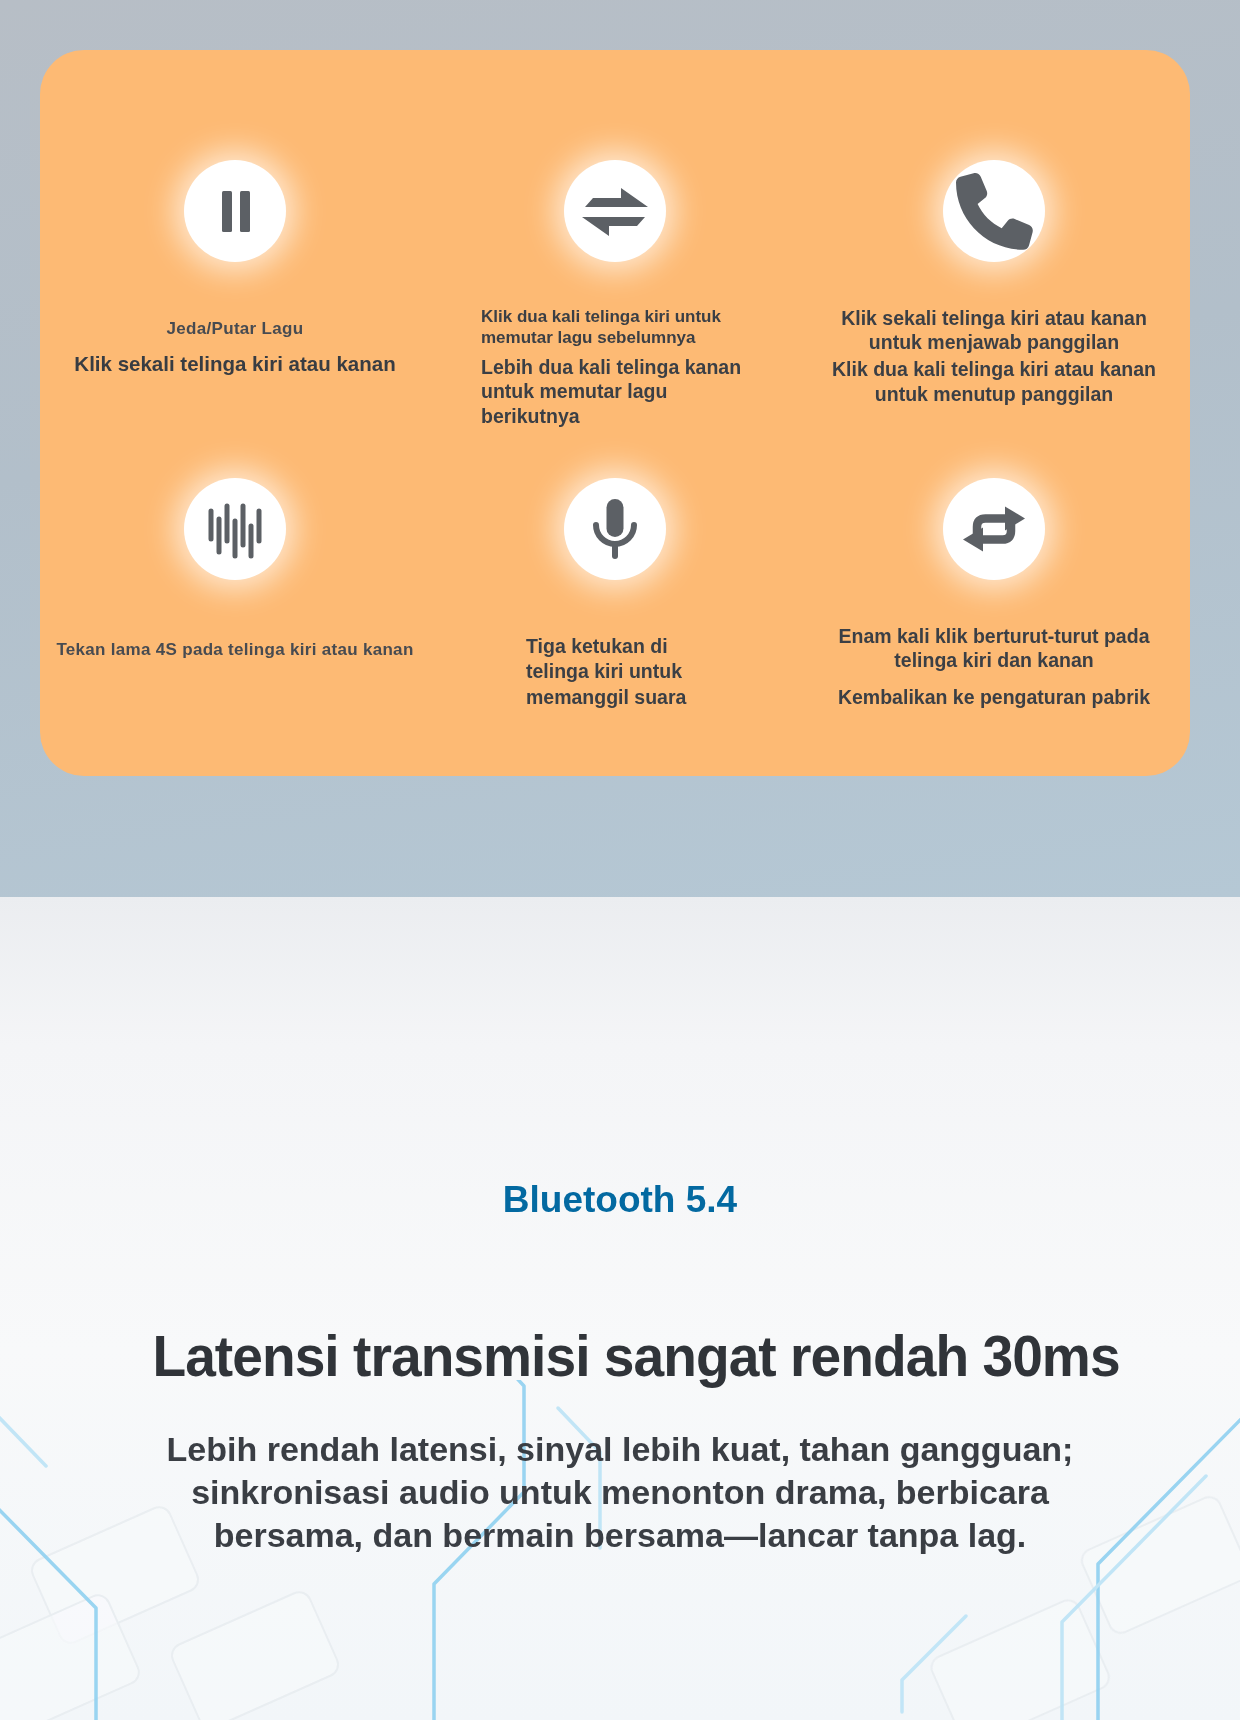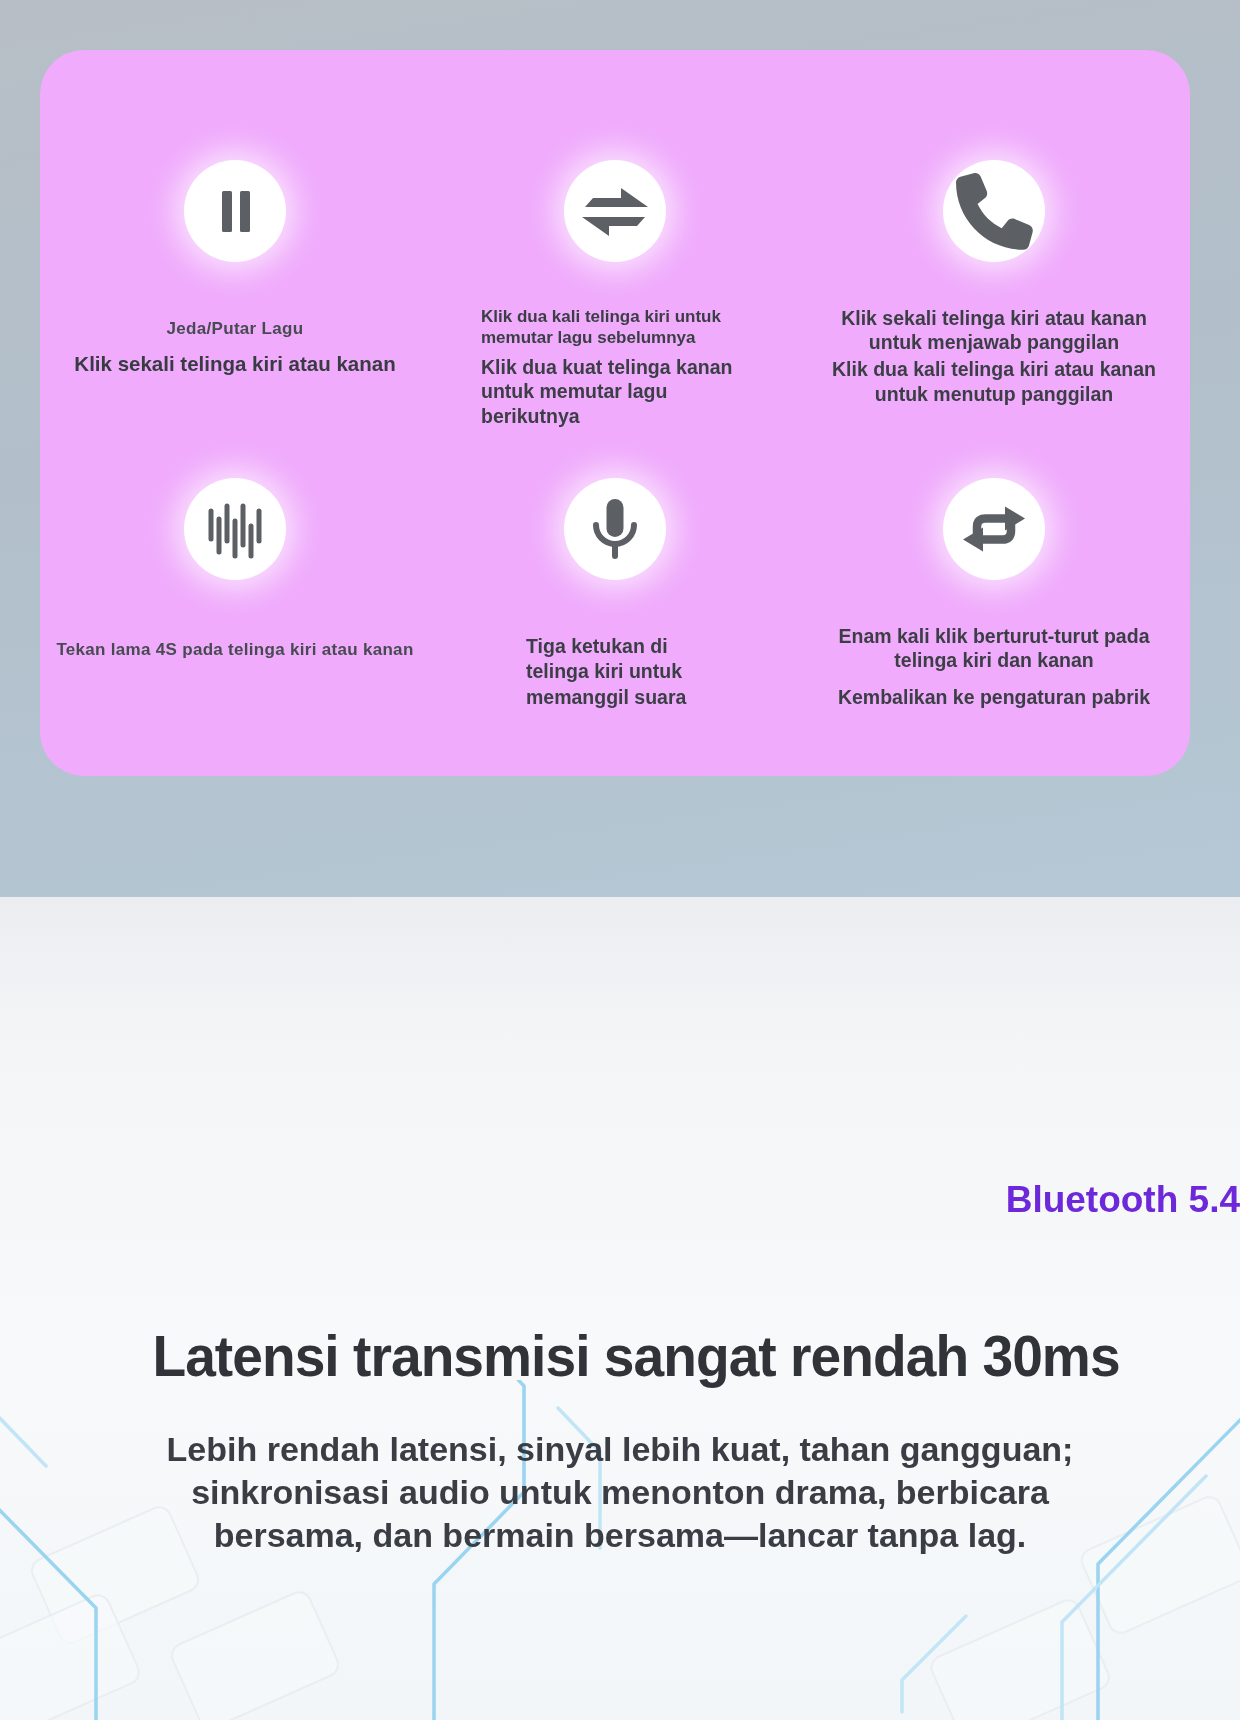--- a/index.html
+++ b/index.html
@@ -6,21 +6,21 @@
   .page{position:relative;width:1240px;height:1720px;overflow:hidden;
         font-family:"Liberation Sans","DejaVu Sans",sans-serif;}
   
   .top-band{position:absolute;left:0;top:0;width:1240px;height:897px;
             background:linear-gradient(172deg,#b7bec6 0%,#b2bfca 45%,#b5c8d5 100%);}
   
   .bottom-band{position:absolute;left:0;top:897px;width:1240px;height:823px;
                background:linear-gradient(180deg,#ebedf0 0%,#f4f5f7 18%,#f8f9fa 55%,#f2f6f9 100%);}
   
   .card{position:absolute;left:40px;top:50px;width:1150px;height:726px;
-        background:#f0abfc;border-radius:44px;}
+        background:#fdba74;border-radius:44px;}
   .cell{position:absolute;display:flex;flex-direction:column;align-items:center;text-align:center;}
   #c1r1{left:0;top:110px;width:390px;}
   #c2r1{left:395px;top:110px;width:360px;}
   #c3r1{left:762px;top:110px;width:384px;}
   #c1r2{left:0;top:428px;width:390px;}
   #c2r2{left:395px;top:428px;width:360px;}
   #c3r2{left:762px;top:428px;width:384px;}
   .iconwrap{width:102px;height:102px;border-radius:50%;background:#ffffff;flex:none;
             display:flex;align-items:center;justify-content:center;
             box-shadow:0 0 30px 10px rgba(255,255,255,.65);}
@@ -29,22 +29,22 @@
   .title{font-size:20.5px;font-weight:700;color:#383c42;}
   .tblock{font-size:19.5px;font-weight:700;color:#3b3f45;line-height:1.24;white-space:pre-line;}
   #c1r1 .label{margin-top:57px;} #c1r1 .title{margin-top:13px;}
   #c2r1 .b1{margin-top:44px;font-size:17px;width:268px;text-align:left;}
   #c2r1 .b2{margin-top:7px;width:268px;text-align:left;}
   #c3r1 .b1{margin-top:44px;} #c3r1 .b2{margin-top:3px;}
   #c1r2 .label{margin-top:60px;} #c1r2 .title{margin-top:14px;}
   #c2r2 .b1{margin-top:54px;width:178px;text-align:left;line-height:1.3;}
   #c3r2 .b1{margin-top:44px;} #c3r2 .b2{margin-top:13px;}
   
-  .eyebrow{position:absolute;left:0;top:1179px;width:1240px;text-align:right;
-           font-size:37px;font-weight:700;color:#6d28d9;}
+  .eyebrow{position:absolute;left:0;top:1179px;width:1240px;text-align:center;
+           font-size:37px;font-weight:700;color:#0369a1;}
   .headline{position:absolute;left:16px;top:1298px;width:1240px;text-align:center;
             font-size:58px;font-weight:700;color:#303439;letter-spacing:-1px;margin-top:24px;}
   .headline span{display:inline-block;transform:scaleX(.95);}
   .bodycopy{position:absolute;left:0;top:1428px;width:1240px;text-align:center;
             font-size:34px;font-weight:700;color:#3a3e44;line-height:1.26;white-space:pre-line;}
   .decor{position:absolute;left:0;bottom:0;}
 </style>
 </head>
 <body>
 
@@ -86,21 +86,21 @@
 
     <div class="cell" id="c2r1">
       <div class="iconwrap">
         <svg class="glyph" width="100" height="100" viewBox="0 0 100 100">
           <path d="M20 46 L28 37 L56 37 L56 27 L83 46 Z" fill="#5c6065"></path>
           <path d="M80 56 L72 65 L44 65 L44 75 L17 56 Z" fill="#5c6065"></path>
         </svg>
       </div>
       <div class="tblock b1">Klik dua kali telinga kiri untuk
 memutar lagu sebelumnya</div>
-      <div class="tblock b2">Klik dua kuat telinga kanan
+      <div class="tblock b2">Lebih dua kali telinga kanan
 untuk memutar lagu
 berikutnya</div>
     </div>
 
     <div class="cell" id="c3r1">
       <div class="iconwrap">
         <svg class="glyph" width="100" height="100" viewBox="0 0 100 100">
           <g transform="translate(12 12) scale(0.15)">
             <path fill="#5c6065" d="M164.9 24.6c-7.7-18.6-28-28.5-47.4-23.2l-88 24C12.1 30.2 0 46 0 64
               C0 311.4 200.6 512 448 512c18 0 33.8-12.1 38.6-29.5l24-88c5.3-19.4-4.6-39.7-23.2-47.4

